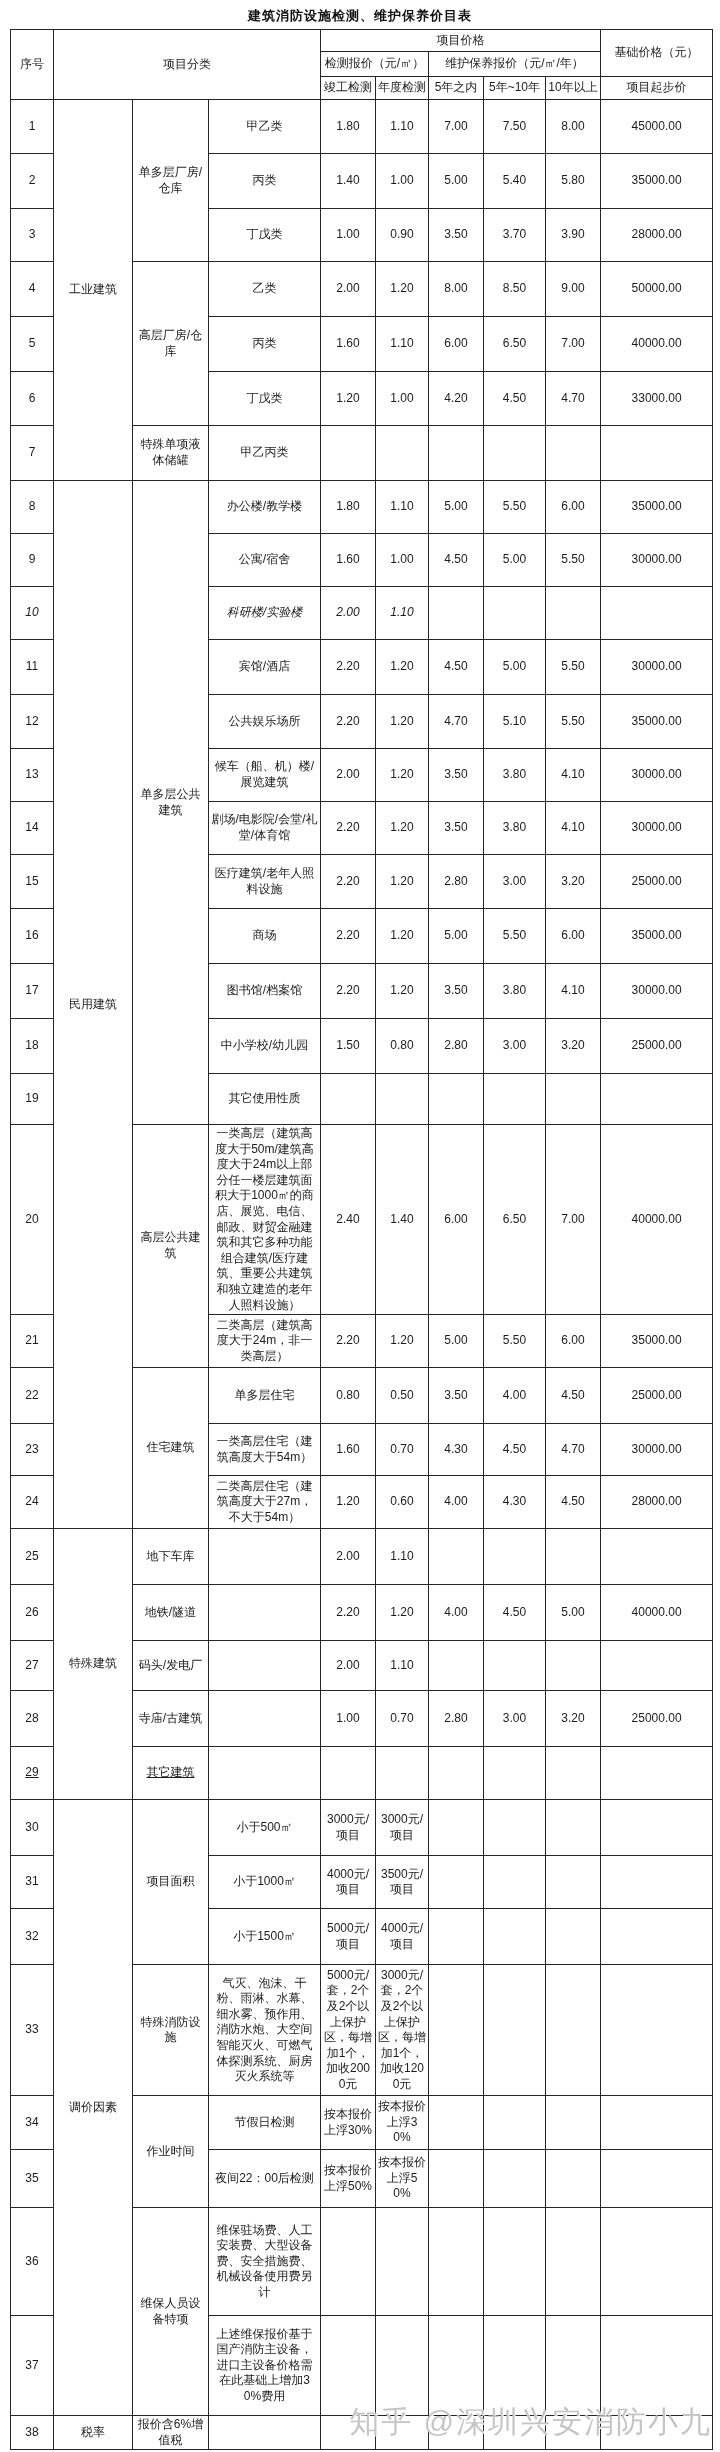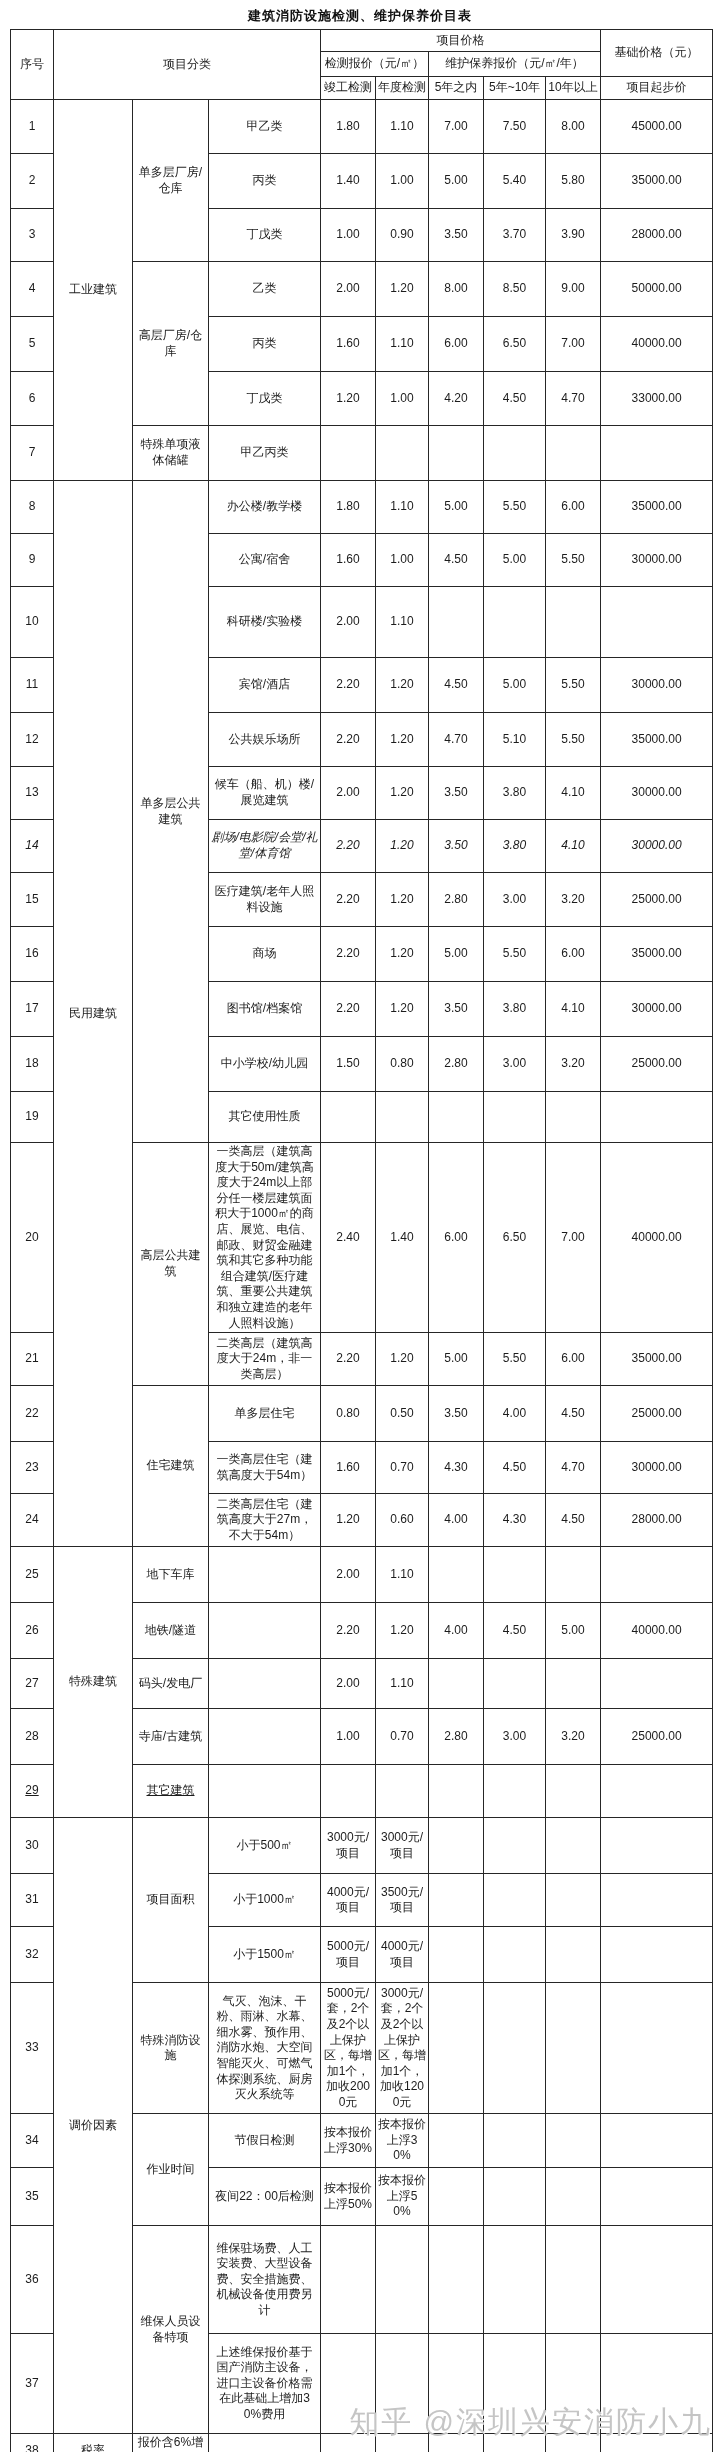--- a/index.html
+++ b/index.html
@@ -153,21 +153,21 @@
       <tr style="height: 53px;">
         <td>9</td>
         <td>公寓/宿舍</td>
         <td>1.60</td>
         <td>1.00</td>
         <td>4.50</td>
         <td>5.00</td>
         <td>5.50</td>
         <td>30000.00</td>
       </tr>
-      <tr style="height: 71px;">
+      <tr style="height: 53px; font-style: italic;">
         <td>10</td>
         <td>科研楼/实验楼</td>
         <td>2.00</td>
         <td>1.10</td>
         <td></td>
         <td></td>
         <td></td>
         <td></td>
       </tr>
       <tr style="height: 55px;">
@@ -193,21 +193,21 @@
       <tr style="height: 53px;">
         <td>13</td>
         <td>候车（船、机）楼/展览建筑</td>
         <td>2.00</td>
         <td>1.20</td>
         <td>3.50</td>
         <td>3.80</td>
         <td>4.10</td>
         <td>30000.00</td>
       </tr>
-      <tr style="height: 53px; font-style: italic;">
+      <tr style="height: 53px;">
         <td>14</td>
         <td>剧场/电影院/会堂/礼堂/体育馆</td>
         <td>2.20</td>
         <td>1.20</td>
         <td>3.50</td>
         <td>3.80</td>
         <td>4.10</td>
         <td>30000.00</td>
       </tr>
       <tr style="height: 54px;">

